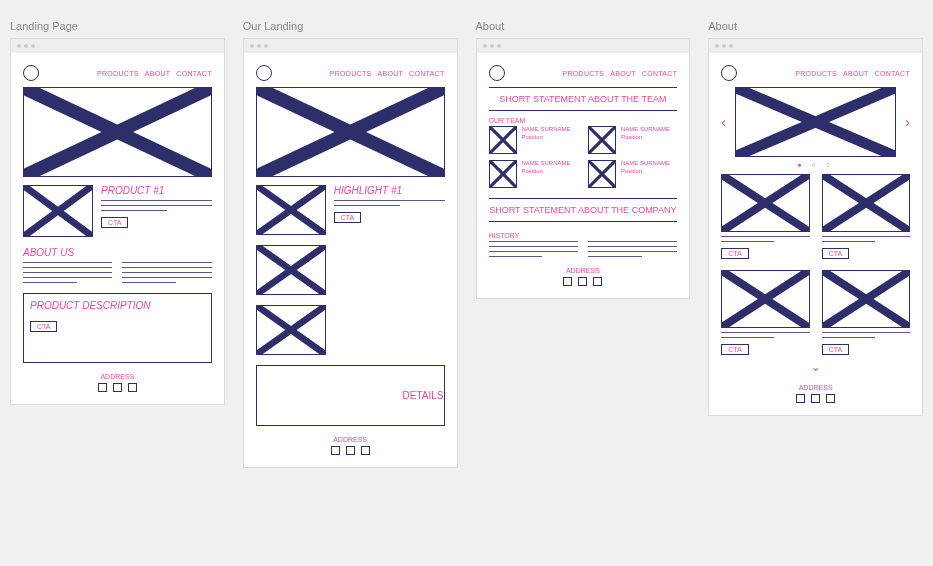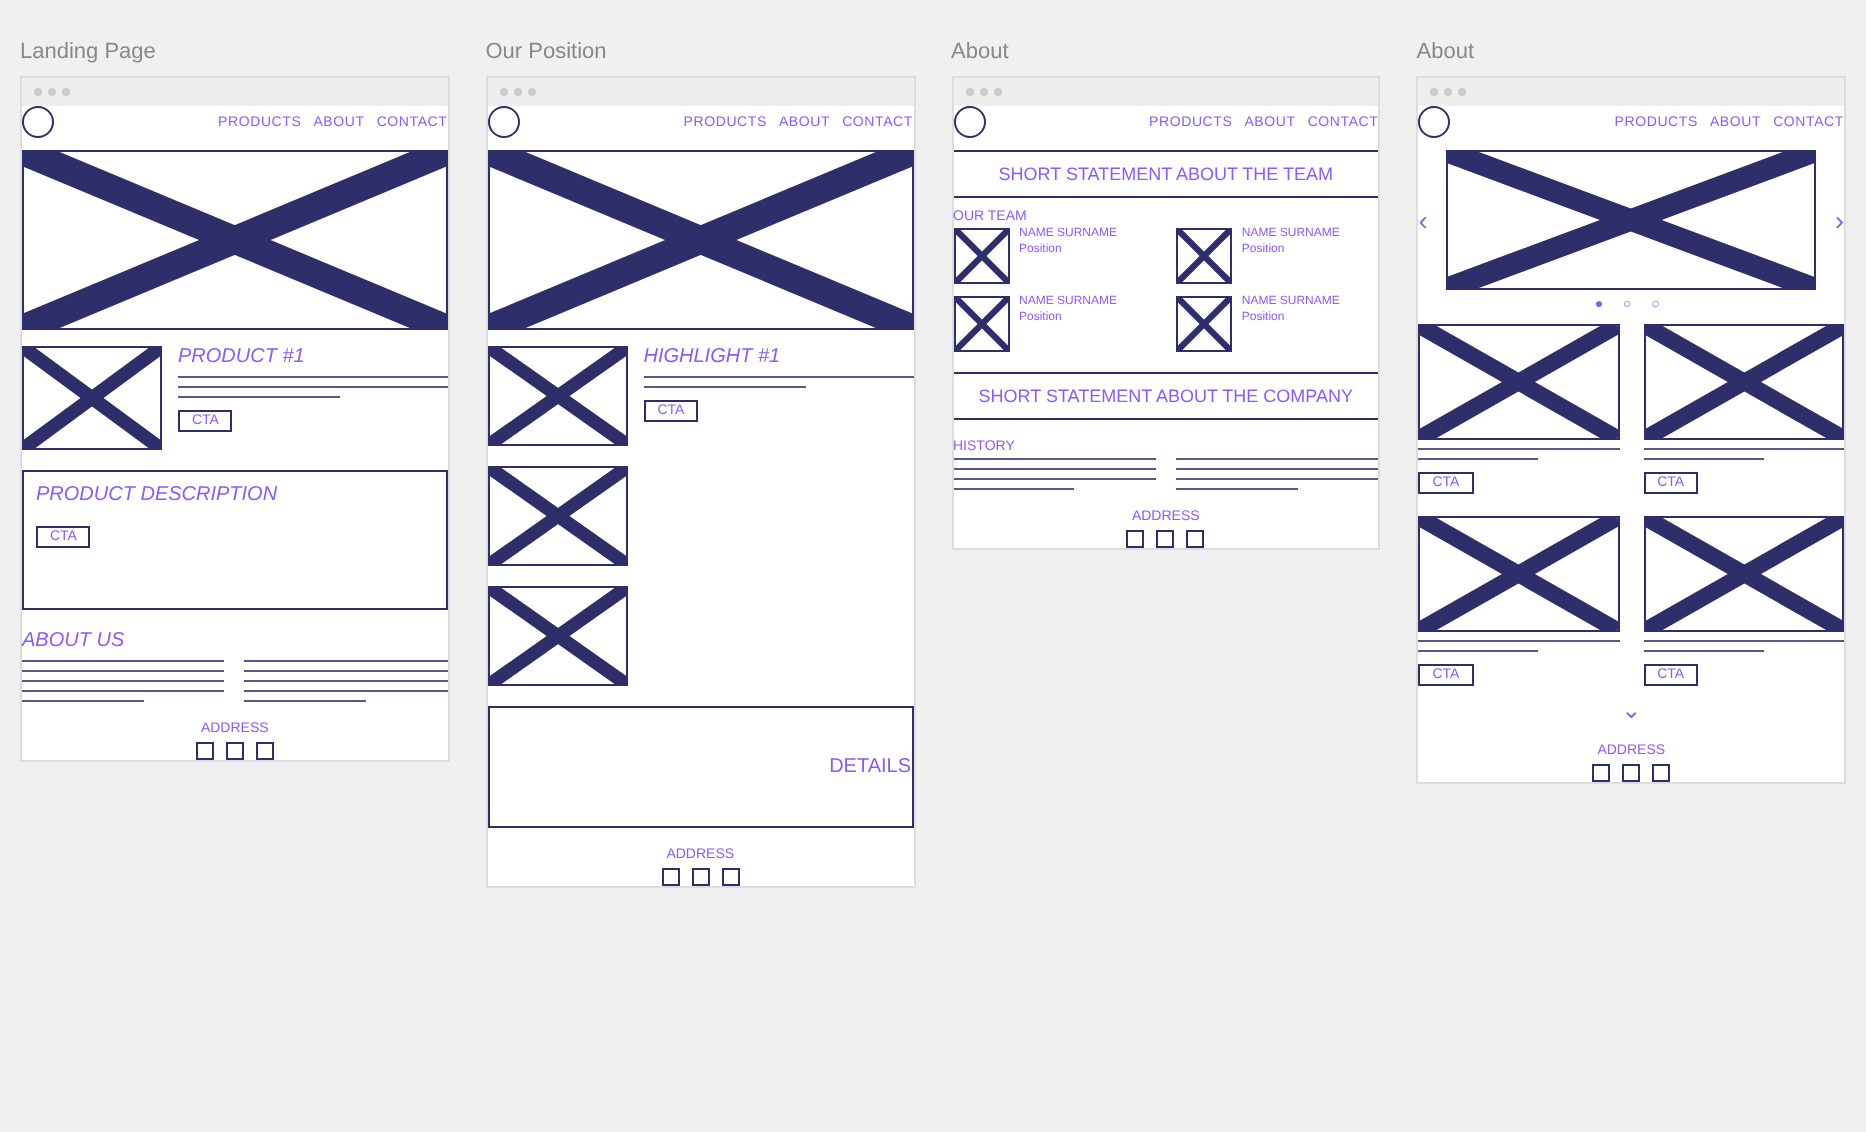--- a/index.html
+++ b/index.html
@@ -33,22 +33,22 @@
     background: #eee;
     display: flex;
     align-items: center;
     padding-left: 6px;
     gap: 3px;
   }
   .dot {
     width: 4px; height: 4px; border-radius: 50%; background: #ccc;
   }
   .page {
-    padding: 0;
-    color: #8b5cf6;
+    padding: 12px;
+    color: #ec4899;
   }
   .nav {
     display: flex;
     align-items: center;
     justify-content: space-between;
     margin-bottom: 6px;
   }
   .logo {
     width: 16px; height: 16px; border: 1.5px solid #2e2e6b; border-radius: 50%;
   }
@@ -167,65 +167,65 @@
             <div class="h">PRODUCT #1</div>
             <div class="lines">
               <div class="line"></div>
               <div class="line"></div>
               <div class="line short"></div>
             </div>
             <span class="cta">CTA</span>
           </div>
         </div>
 
+        <div class="section">
+          <div class="h">ABOUT US</div>
+          <div class="cols2">
+            <div class="lines">
+              <div class="line"></div>
+              <div class="line"></div>
+              <div class="line"></div>
+              <div class="line"></div>
+              <div class="line short"></div>
+            </div>
+            <div class="lines">
+              <div class="line"></div>
+              <div class="line"></div>
+              <div class="line"></div>
+              <div class="line"></div>
+              <div class="line short"></div>
+            </div>
+          </div>
+        </div>
+
         <div class="section overlap-box">
           <div class="bg-x"><svg preserveAspectRatio="none" viewBox="0 0 10 10">
                 <line x1="0" y1="0" x2="10" y2="10"></line>
                 <line x1="10" y1="0" x2="0" y2="10"></line>
               </svg></div>
           <div class="fg">
             <div class="h">PRODUCT DESCRIPTION</div>
             <span class="cta">CTA</span>
           </div>
         </div>
 
-        <div class="section">
-          <div class="h">ABOUT US</div>
-          <div class="cols2">
-            <div class="lines">
-              <div class="line"></div>
-              <div class="line"></div>
-              <div class="line"></div>
-              <div class="line"></div>
-              <div class="line short"></div>
-            </div>
-            <div class="lines">
-              <div class="line"></div>
-              <div class="line"></div>
-              <div class="line"></div>
-              <div class="line"></div>
-              <div class="line short"></div>
-            </div>
-          </div>
-        </div>
-
         <div class="footer">
           <div>ADDRESS</div>
           <div class="social">
             <div class="sq"></div>
             <div class="sq"></div>
             <div class="sq"></div>
           </div>
         </div>
       </div>
     </div>
   </div>
 
   <div class="frame">
-    <div class="frame-title">Our Position</div>
+    <div class="frame-title">Our Landing</div>
     <div class="window">
       <div class="chrome">
         <div class="dot"></div>
         <div class="dot"></div>
         <div class="dot"></div>
       </div>
       <div class="page">
         <div class="nav">
           <div class="logo"></div>
           <div class="nav-links">

